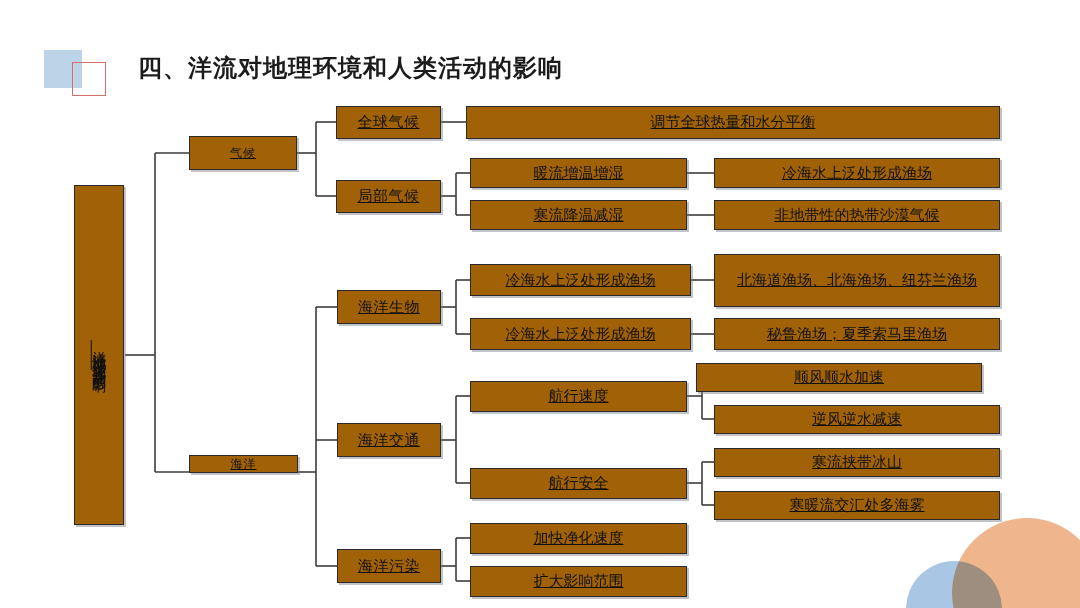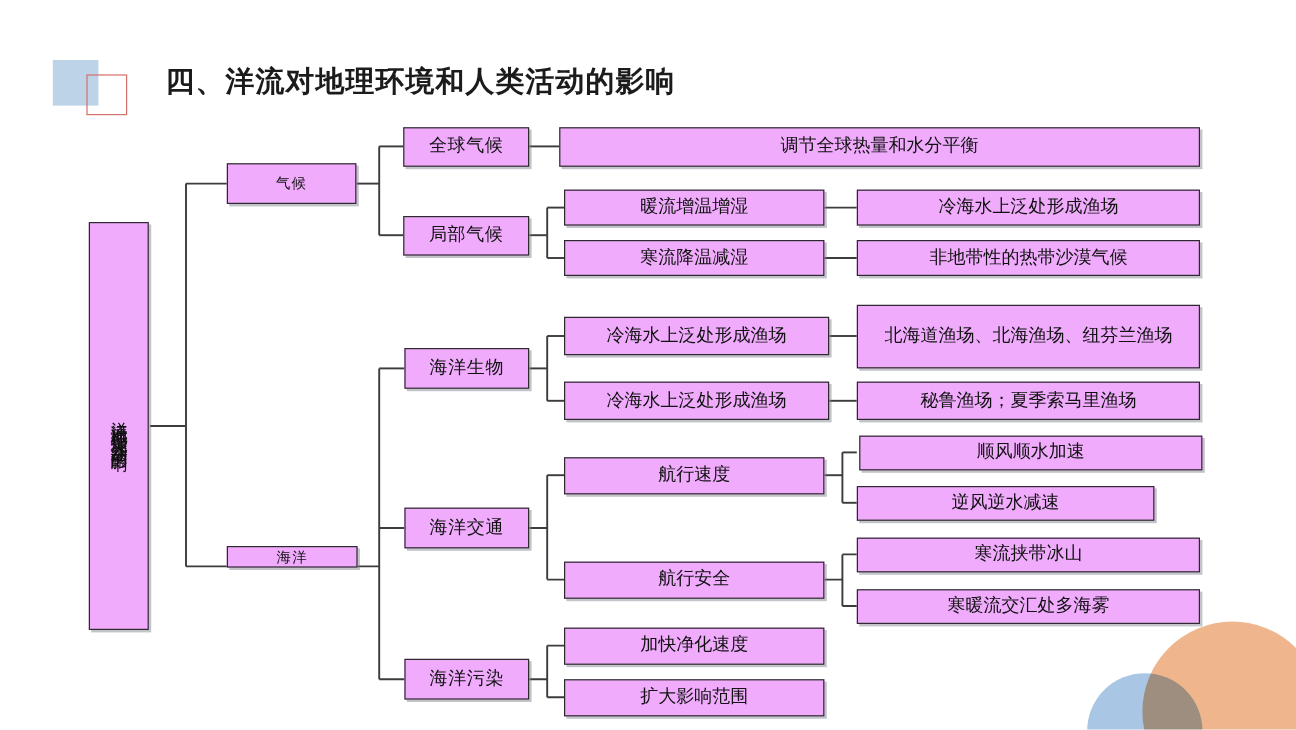--- a/index.html
+++ b/index.html
@@ -37,26 +37,27 @@
   }
 
   
   #wires{position:absolute;left:0;top:0;width:1080px;height:608px;}
   #wires path,#wires line{stroke:#3c3c3c;stroke-width:1.6;fill:none;}
 
   
   .node{
     position:absolute;box-sizing:border-box;
     border:1.8px solid #2b2b2b;
-    background:#f0abfc;
+    background:#a16207;
     box-shadow:2px 2px 0 rgba(120,125,135,.45);
     display:flex;align-items:center;justify-content:center;
     text-align:left;color:#111;
     font-size:15px;line-height:1.25;
     padding:2px 4px;
+    text-decoration:underline;
   }
   .node.root{
     writing-mode:vertical-rl;
     text-orientation:upright;
     letter-spacing:2px;
     font-size:14px;
     padding:6px 2px;
     justify-content:center;
   }
   .node.lvl1{font-size:12px;letter-spacing:1px;}
@@ -200,25 +201,25 @@
   </div>
 
   <div class="node lvl3" style="left:470px;top:381px;width:217px;height:31px;">
     <span>航行速度</span>
   </div>
 
   <div class="node lvl3" style="left:470px;top:468px;width:217px;height:31px;">
     <span>航行安全</span>
   </div>
 
-  <div class="node lvl4" style="left:716px;top:363px;width:286px;height:29px;">
+  <div class="node lvl4" style="left:696px;top:363px;width:286px;height:29px;">
     <span>顺风顺水加速</span>
   </div>
 
-  <div class="node lvl4" style="left:714px;top:405px;width:248px;height:29px;">
+  <div class="node lvl4" style="left:714px;top:405px;width:286px;height:29px;">
     <span>逆风逆水减速</span>
   </div>
 
   <div class="node lvl4" style="left:714px;top:448px;width:286px;height:29px;">
     <span>寒流挟带冰山</span>
   </div>
 
   <div class="node lvl4" style="left:714px;top:491px;width:286px;height:29px;">
     <span>寒暖流交汇处多海雾</span>
   </div>

